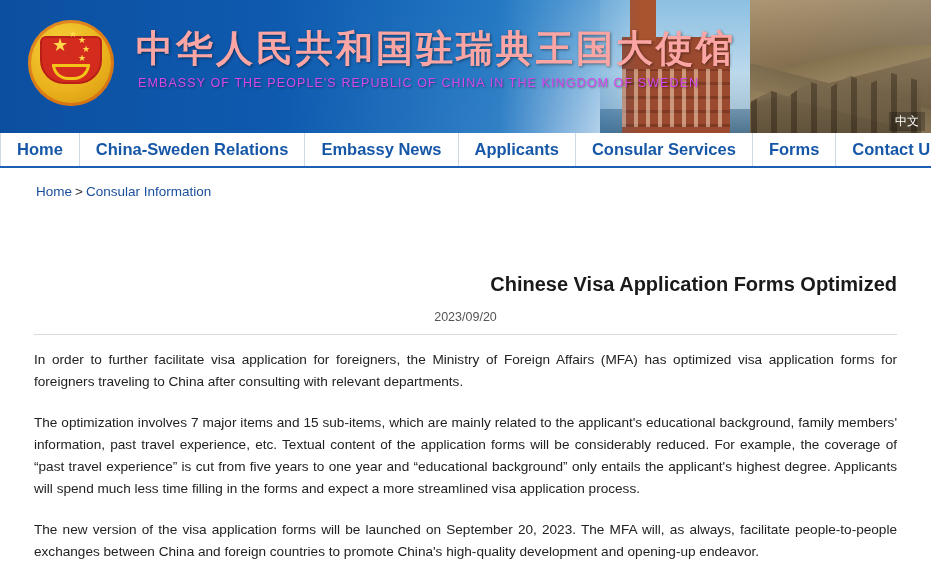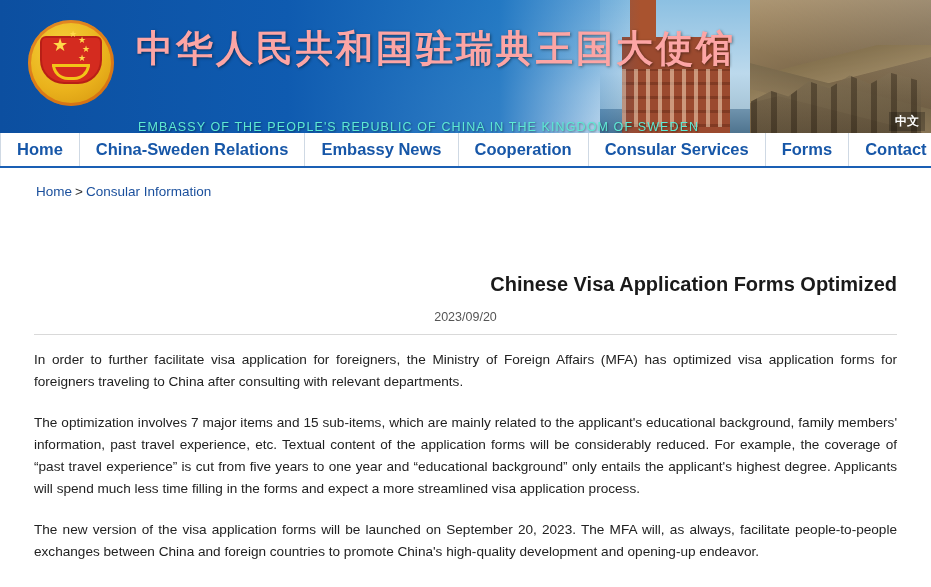--- a/index.html
+++ b/index.html
@@ -146,36 +146,34 @@
     color: #fca5a5;
     letter-spacing: 3px;
     text-shadow: 1px 1px 3px rgba(0,0,0,.45);
     white-space: nowrap;
     font-family: "DejaVu Sans", sans-serif;
   }
   .banner-title-en {
     position: absolute;
     left: 138px; top: 76px;
     font-size: 12.5px;
-    color: #5eead4;
+    color: #d946ef;
     letter-spacing: 1.1px;
     white-space: nowrap;
     text-shadow: 1px 1px 2px rgba(0,0,0,.4);
-    margin-top: 44px;
   }
   .lang-switch {
     position: absolute;
     right: 6px; bottom: 2px;
     padding: 1px 6px;
     font-size: 12px;
     color: #ffffff;
     background: rgba(0,0,0,.25);
     font-family: "DejaVu Sans", sans-serif;
     cursor: pointer;
-    font-weight: bold;
   }
 
   
   .nav {
     width: 931px;
     height: 35px;
     background: #ffffff;
     border-bottom: 2px solid #1a5fb4;
     display: flex;
     align-items: stretch;
@@ -269,21 +267,21 @@
   <div class="banner-title-cn">中华人民共和国驻瑞典王国大使馆</div>
   <div class="banner-title-en">EMBASSY OF THE PEOPLE'S REPUBLIC OF CHINA IN THE KINGDOM OF SWEDEN</div>
 
   <div class="lang-switch">中文</div>
 </div>
 
 <div class="nav">
   <div class="nav-item">Home</div>
   <div class="nav-item">China-Sweden Relations</div>
   <div class="nav-item">Embassy News</div>
-  <div class="nav-item">Cooperation</div>
+  <div class="nav-item">Applicants</div>
   <div class="nav-item">Consular Services</div>
   <div class="nav-item">Forms</div>
   <div class="nav-item">Contact US</div>
 </div>
 
 <div class="article">
   <div class="breadcrumb">
     <a>Home</a><span class="sep">&gt;</span><a class="current">Consular Information</a>
   </div>
 

